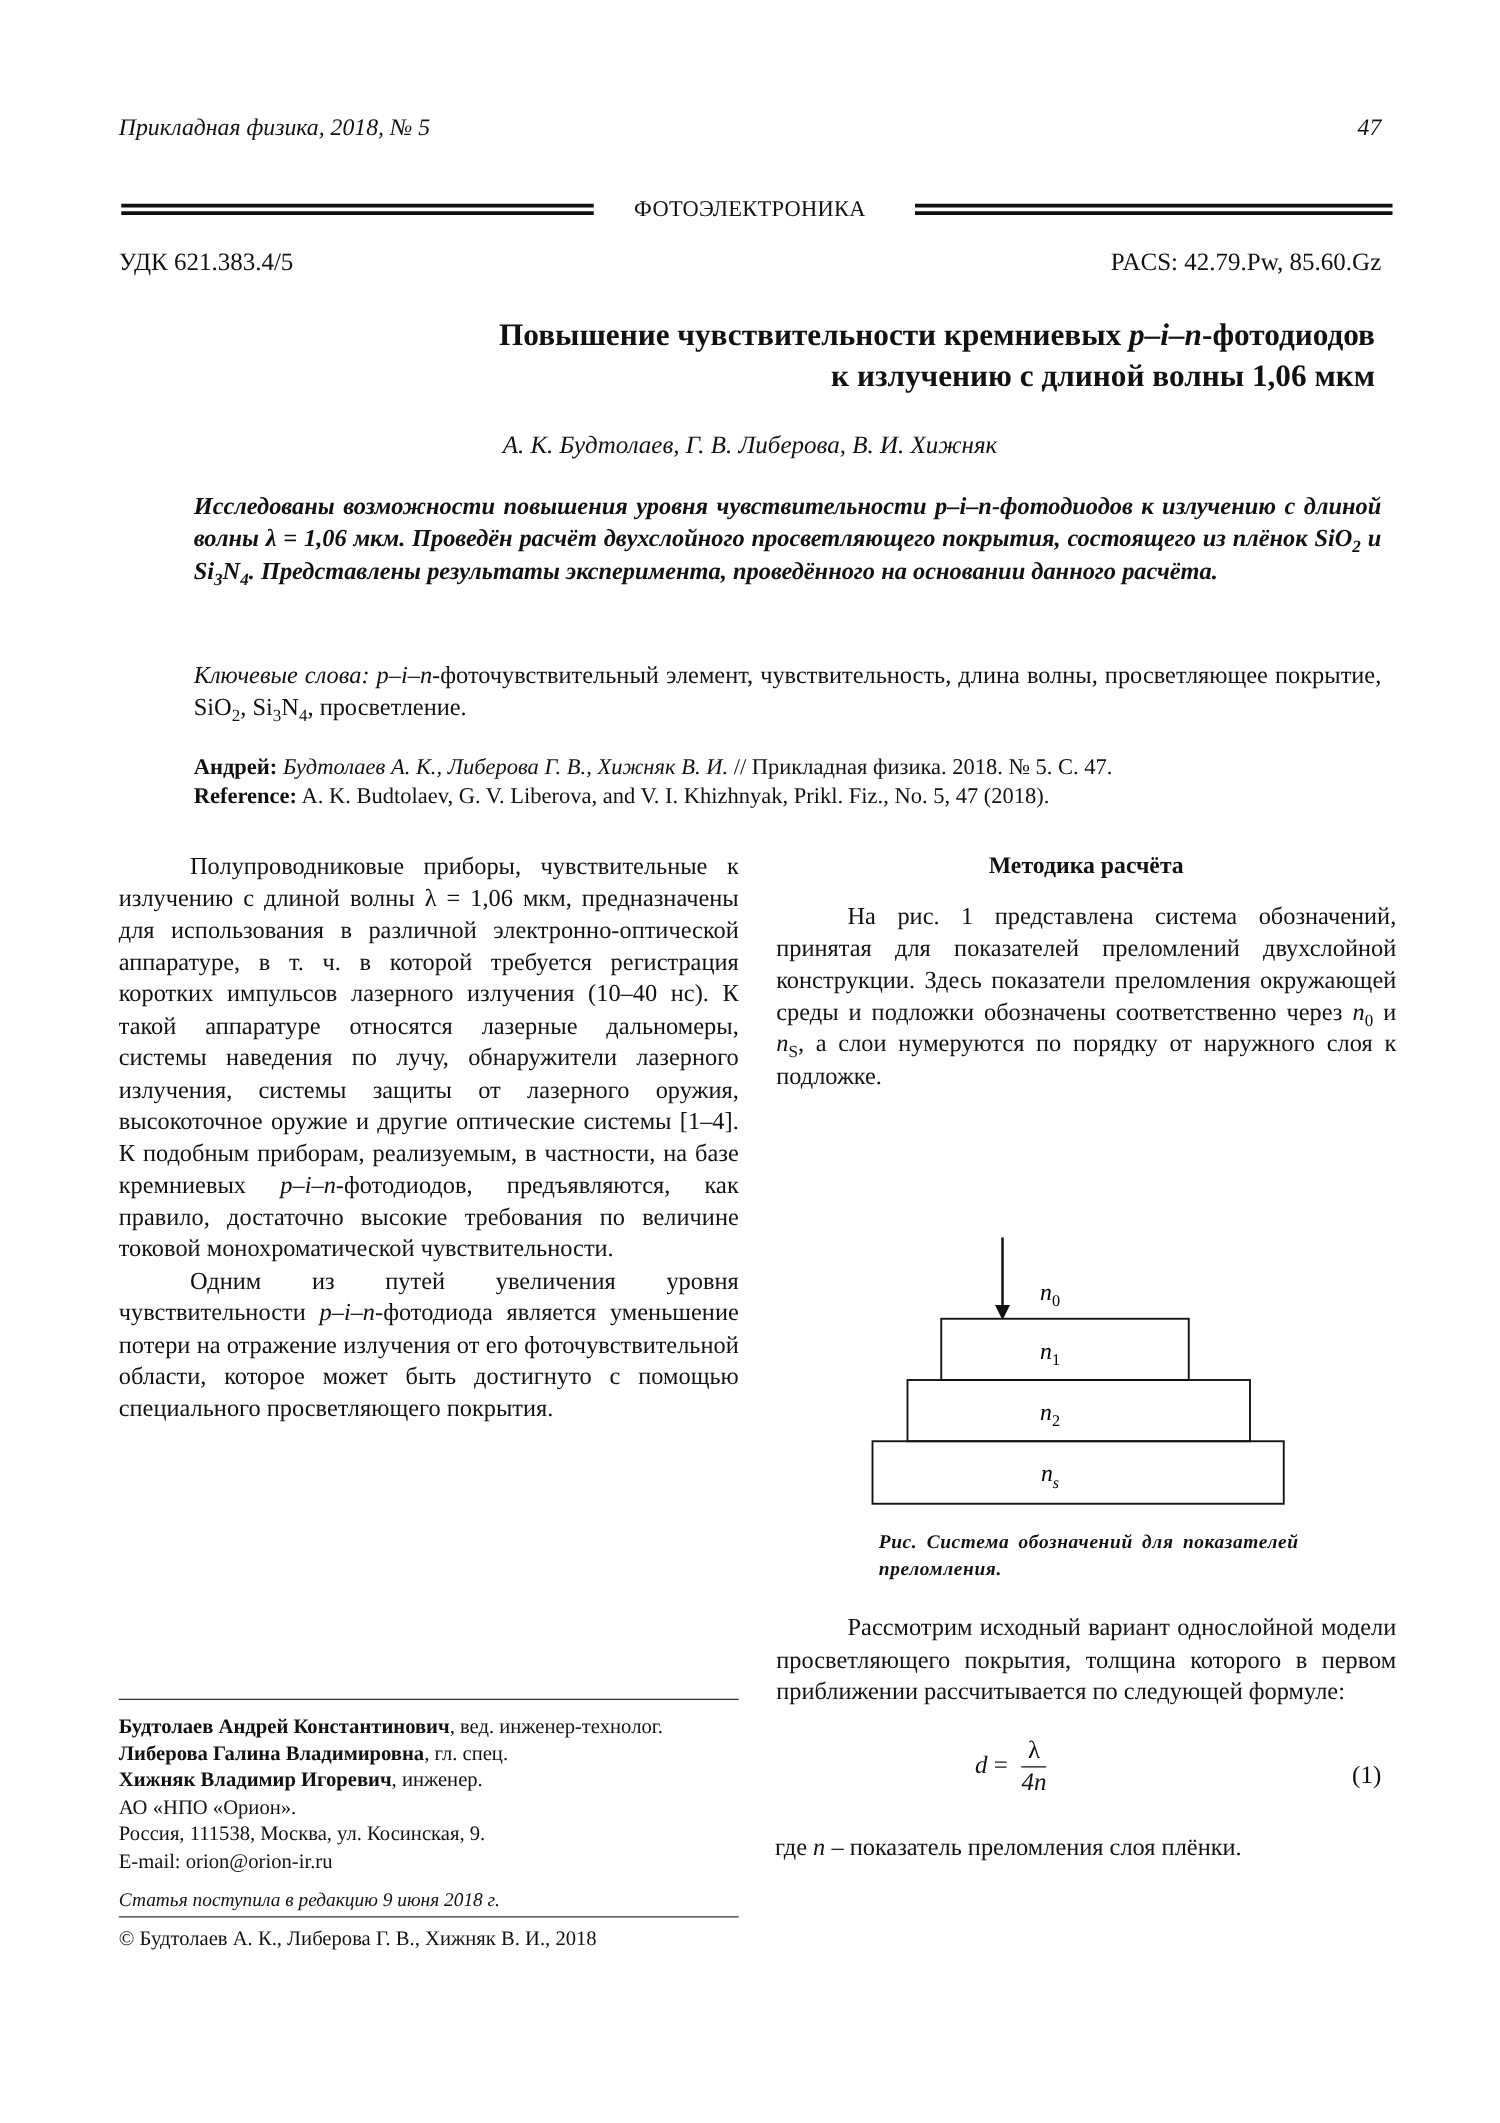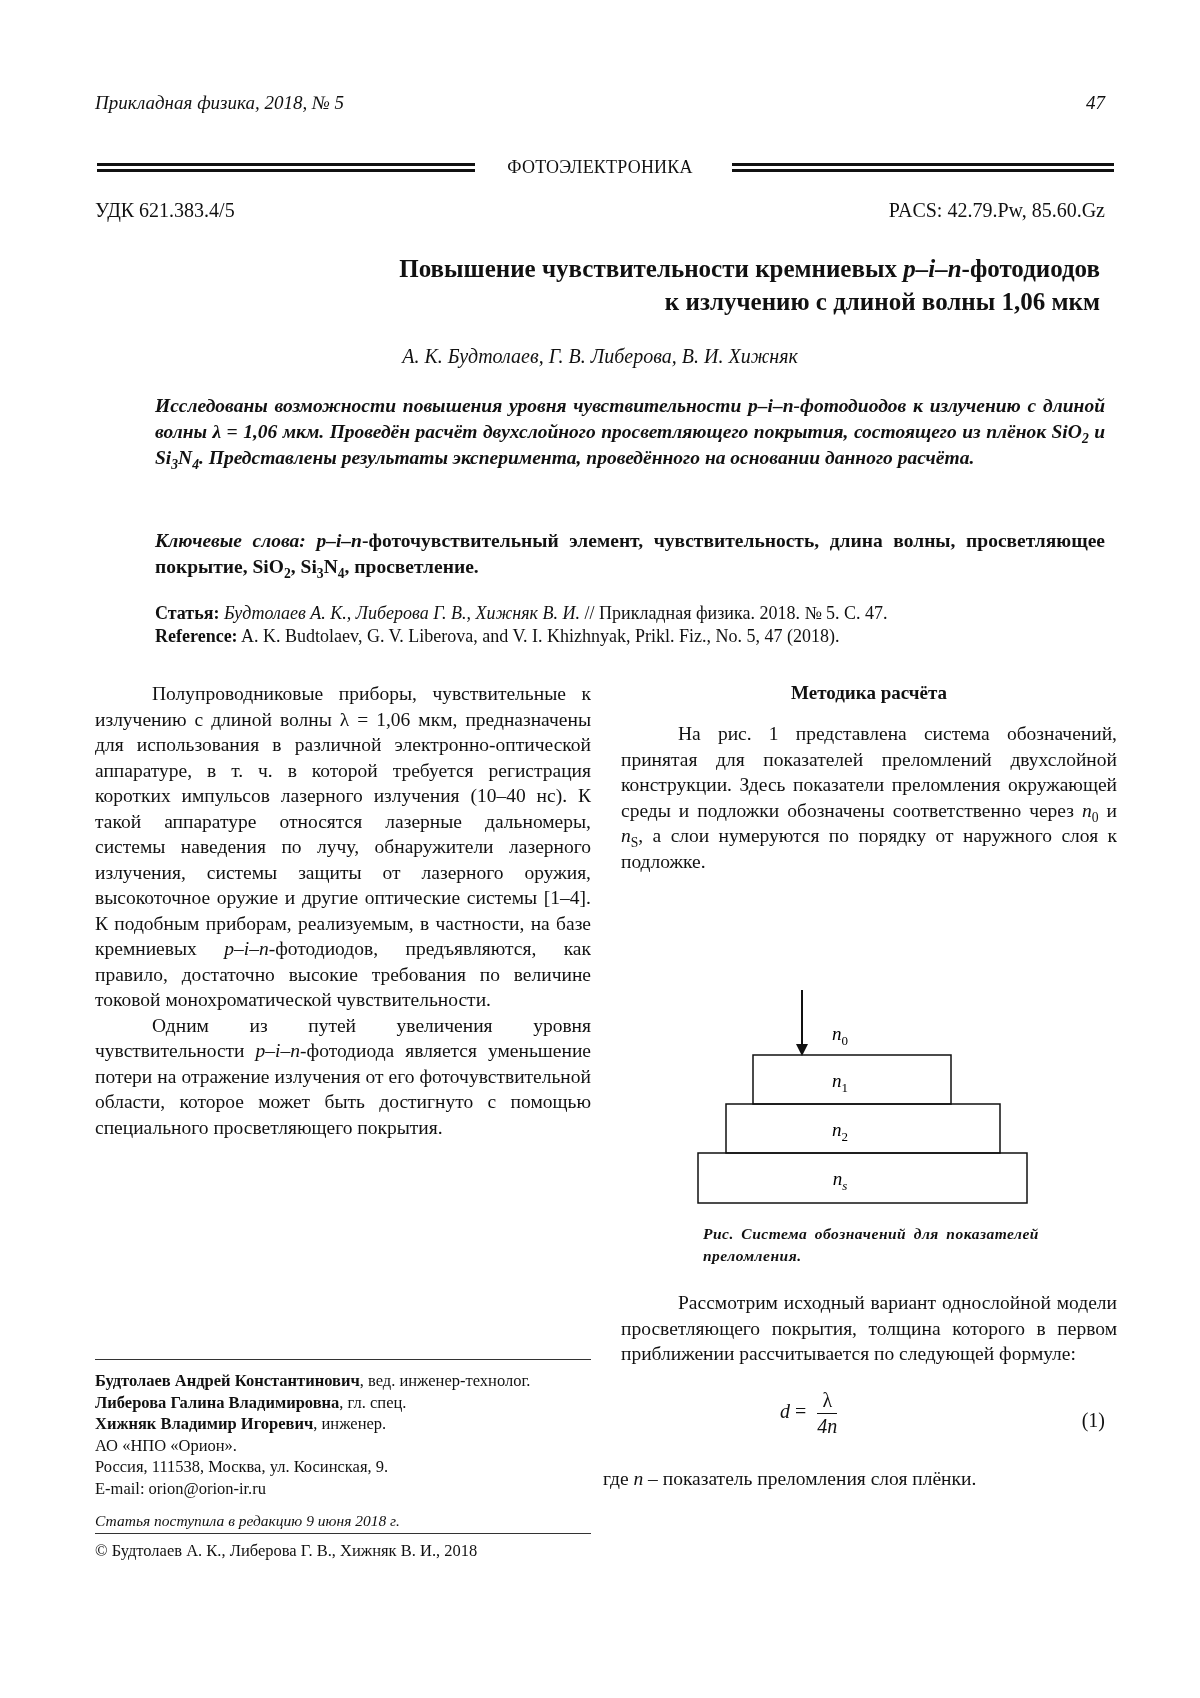--- a/index.html
+++ b/index.html
@@ -25,21 +25,21 @@
   .title {
     left: 100px; right: 100px; top: 252px; text-align: right;
     font-weight: bold; font-size: 25px; line-height: 33px;
   }
   .authors { left: 0; right: 0; top: 345px; text-align: center; font-style: italic; font-size: 20px; }
   .abstract {
     left: 155px; right: 95px; top: 393px; font-style: italic; font-weight: bold;
     font-size: 19.5px; line-height: 26px; text-align: justify;
   }
   .keywords {
-    left: 155px; right: 95px; top: 528px; font-size: 19.5px; line-height: 26px; text-align: justify; font-weight: bold;
+    left: 155px; right: 95px; top: 528px; font-size: 19.5px; line-height: 26px; text-align: justify;
   }
   .ref-block { left: 155px; right: 95px; top: 602px; font-size: 18px; line-height: 23px; }
   .col { position: absolute; width: 496px; font-size: 19.5px; line-height: 25.5px; text-align: justify; }
   .col-left { left: 95px; top: 681px; }
   .col-right { left: 621px; top: 681px; }
   .col h2 { margin: 0 0 16px 0; font-size: 19px; font-weight: bold; text-align: center; line-height: 24px; }
   .col p { margin: 0; text-indent: 57px; }
   .col p.noindent { text-indent: 0; }
   .footnote-rule { left: 95px; width: 496px; height: 1px; background: #333; }
   .affil { left: 95px; top: 1370px; font-size: 16.5px; line-height: 21.5px; width: 500px; }
@@ -81,21 +81,21 @@
 
 <div class="abs abstract">
   <span>Исследованы возможности повышения уровня чувствительности p–i–n-фотодиодов к излучению с длиной волны λ = 1,06 мкм. Проведён расчёт двухслойного просветляющего покрытия, состоящего из плёнок SiO</span><sub>2</sub><span> и Si</span><sub>3</sub><span>N</span><sub>4</sub><span>. Представлены результаты эксперимента, проведённого на основании данного расчёта.</span>
 </div>
 
 <div class="abs keywords">
   <i>Ключевые слова: </i><i>p–i–n</i><span>-фоточувствительный элемент, чувствительность, длина волны, просветляющее покрытие, SiO</span><sub>2</sub><span>, Si</span><sub>3</sub><span>N</span><sub>4</sub><span>, просветление.</span>
 </div>
 
 <div class="abs ref-block">
-  <div><b>Статья:</b><i> Будтолаев А. К., Либерова Г. В., Хижняк В. И.</i><span> // Прикладная физика. 2018. № 5. С. 47.</span></div>
+  <div><b>Андрей:</b><i> Будтолаев А. К., Либерова Г. В., Хижняк В. И.</i><span> // Прикладная физика. 2018. № 5. С. 47.</span></div>
   <div><b>Reference:</b><span> A. K. Budtolaev, G. V. Liberova, and V. I. Khizhnyak, Prikl. Fiz., No. 5, 47 (2018).</span></div>
 </div>
 
 <div class="col col-left">
   <p><span>Полупроводниковые приборы, чувствительные к излучению с длиной волны λ = 1,06 мкм, предназначены для использования в различной электронно-оптической аппаратуре, в т. ч. в которой требуется регистрация коротких импульсов лазерного излучения (10–40 нс). К такой аппаратуре относятся лазерные дальномеры, системы наведения по лучу, обнаружители лазерного излучения, системы защиты от лазерного оружия, высокоточное оружие и другие оптические системы [1–4]. К подобным приборам, реализуемым, в частности, на базе кремниевых </span><i class="v">p–i–n</i><span>-фотодиодов, предъявляются, как правило, достаточно высокие требования по величине токовой монохроматической чувствительности.</span></p>
   <p><span>Одним из путей увеличения уровня чувствительности </span><i class="v">p–i–n</i><span>-фотодиода является уменьшение потери на отражение излучения от его фоточувствительной области, которое может быть достигнуто с помощью специального просветляющего покрытия.</span></p>
 </div>
 
 <div class="abs footnote-rule" style="top:1359px;"></div>
 <div class="abs affil">
@@ -130,15 +130,15 @@
 
 <div class="col" style="left:621px; top:1290px;">
   <p>Рассмотрим исходный вариант однослойной модели просветляющего покрытия, толщина которого в первом приближении рассчитывается по следующей формуле:</p>
 </div>
 
 <div class="abs formula">
   <i class="v">d</i><span> = </span><span class="frac"><span class="num">λ</span><span class="den"><i class="v">4n</i></span></span>
 </div>
 <div class="abs formula-num">(1)</div>
 
-<div class="col" style="left:603px; top:1466px;">
+<div class="col" style="left:620px; top:1466px;">
   <p class="noindent"><span>где </span><i class="v">n</i><span> – показатель преломления слоя плёнки.</span></p>
 </div>
 
 </body></html>

